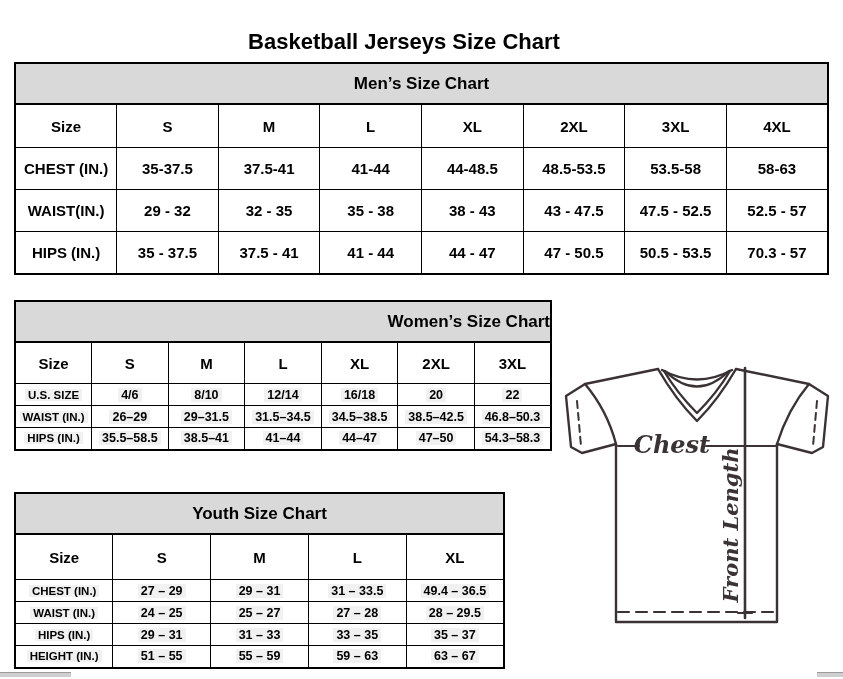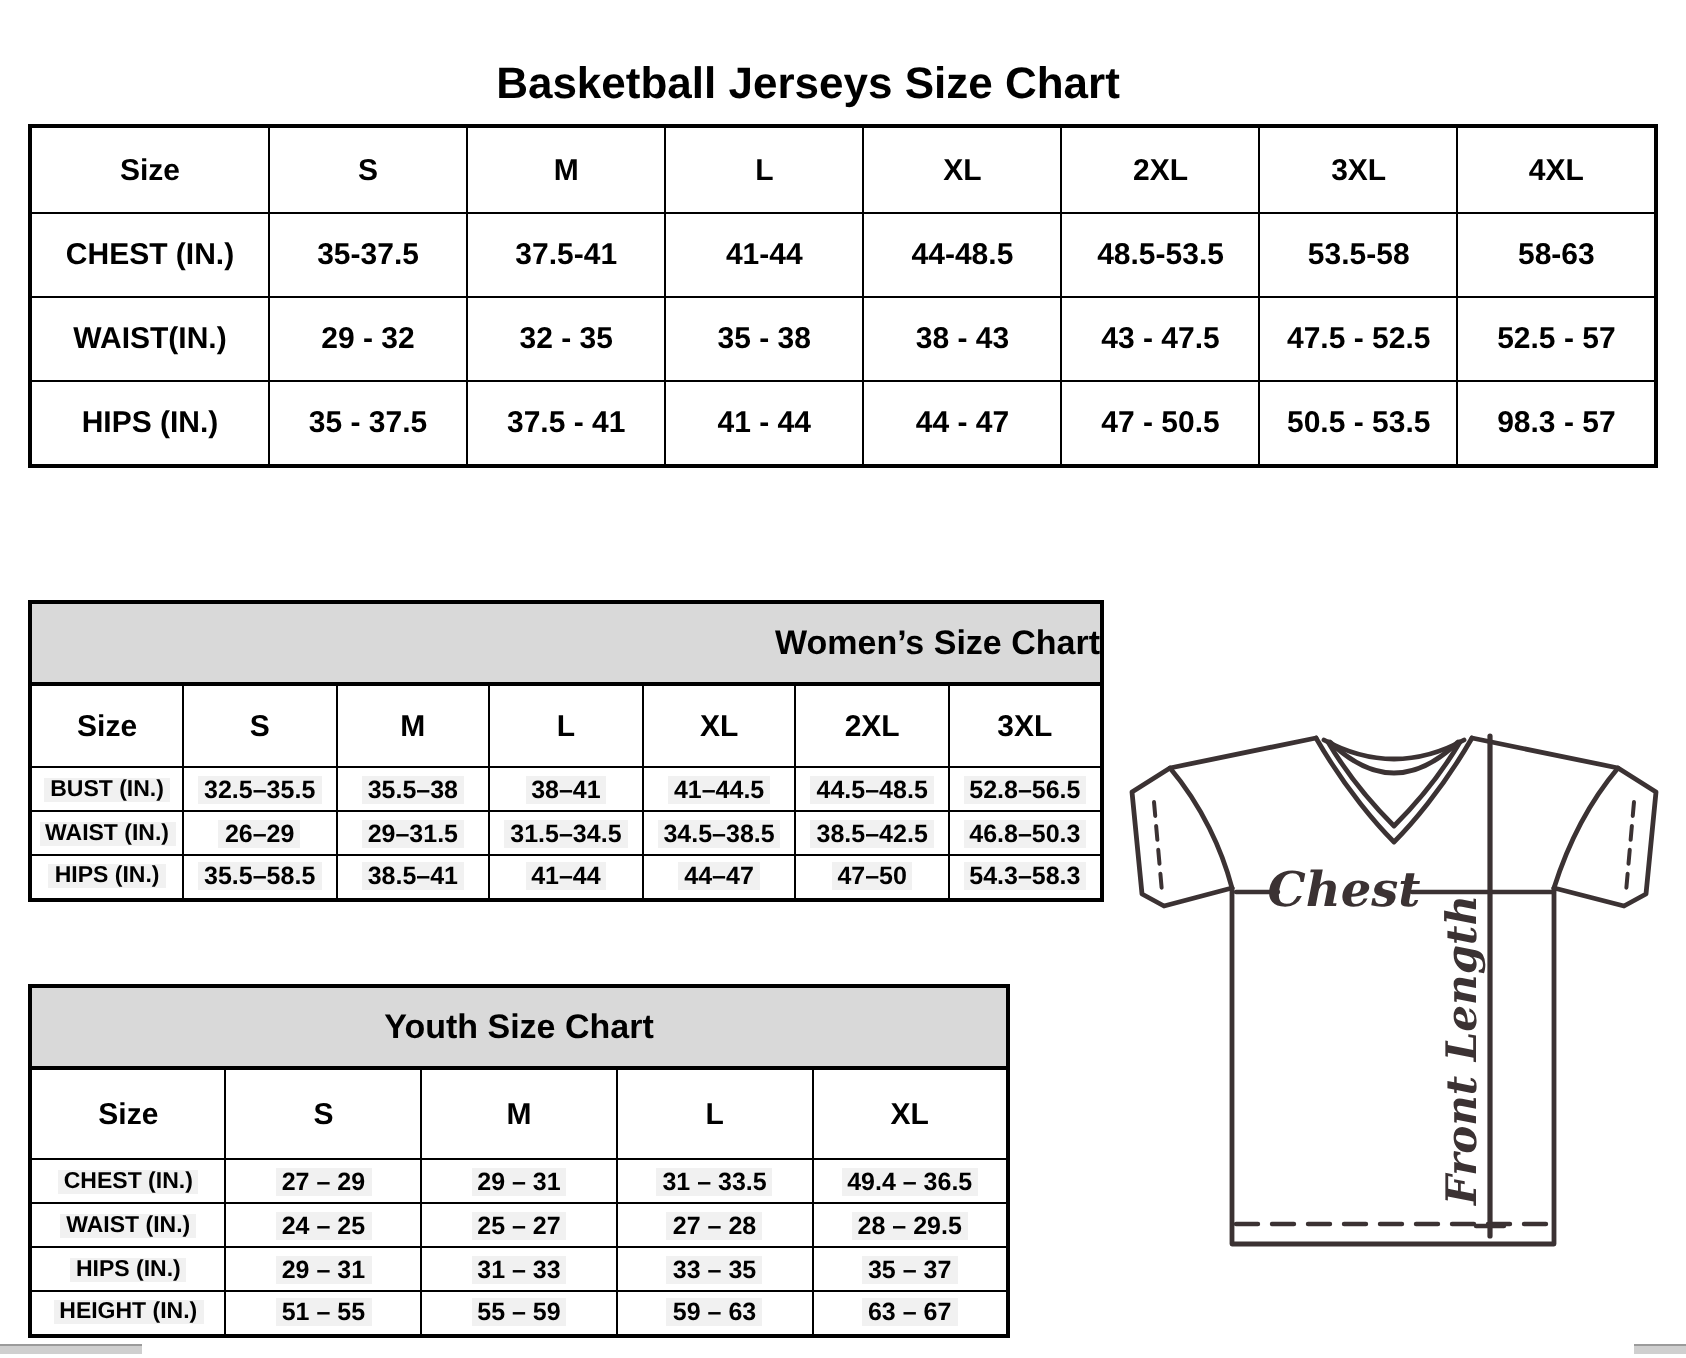--- a/index.html
+++ b/index.html
@@ -56,20 +56,23 @@
   .frag-left{left:0;top:672px;width:71px;}
   .frag-right{left:817px;top:672px;width:26px;}
 </style>
 </head>
 <body>
 
 <div class="page-title">Basketball Jerseys Size Chart</div>
 
 <table class="size-table mens">
   <thead>
+    <tr class="band">
+      <th colspan="8">Men’s Size Chart</th>
+    </tr>
     <tr class="cols">
         <th class="first">Size</th>
         <th>S</th>
         <th>M</th>
         <th>L</th>
         <th>XL</th>
         <th>2XL</th>
         <th>3XL</th>
         <th>4XL</th>
       </tr>
@@ -96,21 +99,21 @@
         <td><span class="hl">52.5 - 57</span></td>
       </tr>
       <tr>
         <th class="first"><span class="hl">HIPS (IN.)</span></th>
         <td><span class="hl">35 - 37.5</span></td>
         <td><span class="hl">37.5 - 41</span></td>
         <td><span class="hl">41 - 44</span></td>
         <td><span class="hl">44 - 47</span></td>
         <td><span class="hl">47 - 50.5</span></td>
         <td><span class="hl">50.5 - 53.5</span></td>
-        <td><span class="hl">98.3 - 57</span></td>
+        <td><span class="hl">70.3 - 57</span></td>
       </tr>
     </tbody>
 </table>
 
 <table class="size-table womens">
   <thead>
     <tr class="band">
       <th colspan="7">Women’s Size Chart</th>
     </tr>
     <tr class="cols">
@@ -118,27 +121,27 @@
         <th>S</th>
         <th>M</th>
         <th>L</th>
         <th>XL</th>
         <th>2XL</th>
         <th>3XL</th>
       </tr>
   </thead>
   <tbody>
       <tr>
-        <th class="first"><span class="hl">BUST (IN.)</span></th>
-        <td><span class="hl">32.5–35.5</span></td>
-        <td><span class="hl">35.5–38</span></td>
-        <td><span class="hl">38–41</span></td>
-        <td><span class="hl">41–44.5</span></td>
-        <td><span class="hl">44.5–48.5</span></td>
-        <td><span class="hl">52.8–56.5</span></td>
+        <th class="first"><span class="hl">U.S. SIZE</span></th>
+        <td><span class="hl">4/6</span></td>
+        <td><span class="hl">8/10</span></td>
+        <td><span class="hl">12/14</span></td>
+        <td><span class="hl">16/18</span></td>
+        <td><span class="hl">20</span></td>
+        <td><span class="hl">22</span></td>
       </tr>
       <tr>
         <th class="first"><span class="hl">WAIST (IN.)</span></th>
         <td><span class="hl">26–29</span></td>
         <td><span class="hl">29–31.5</span></td>
         <td><span class="hl">31.5–34.5</span></td>
         <td><span class="hl">34.5–38.5</span></td>
         <td><span class="hl">38.5–42.5</span></td>
         <td><span class="hl">46.8–50.3</span></td>
       </tr>

